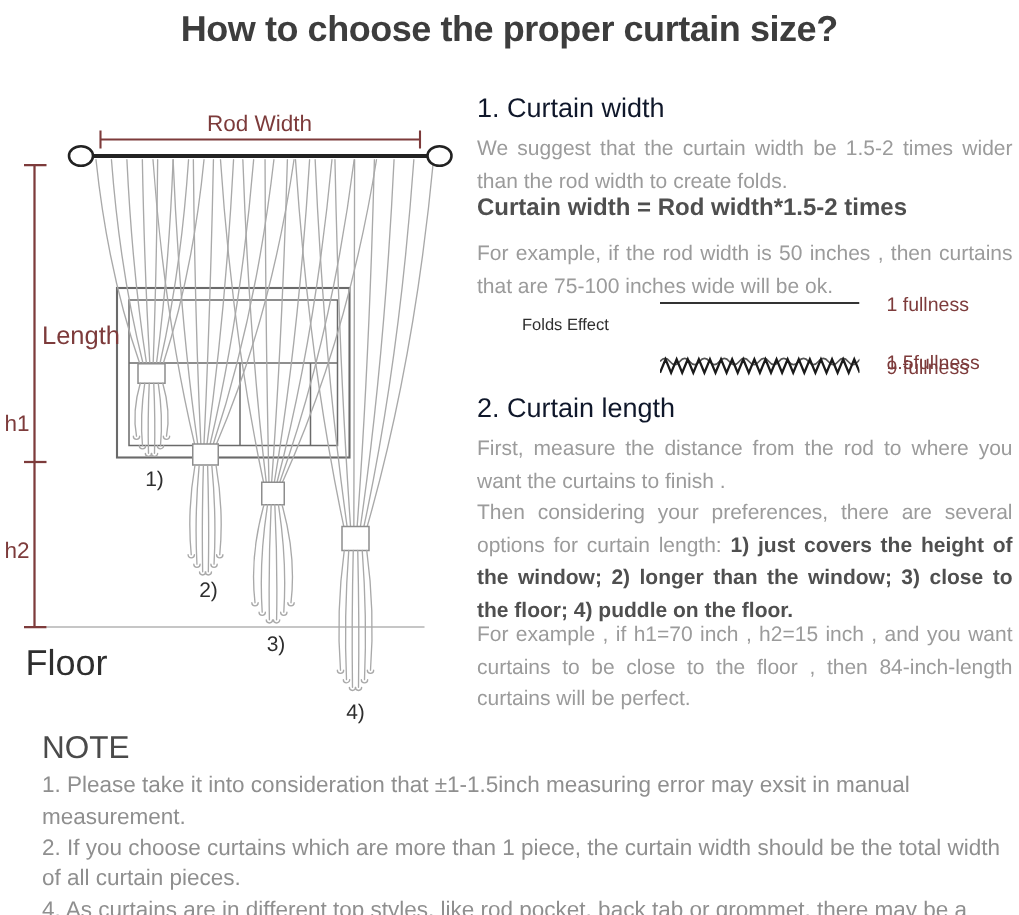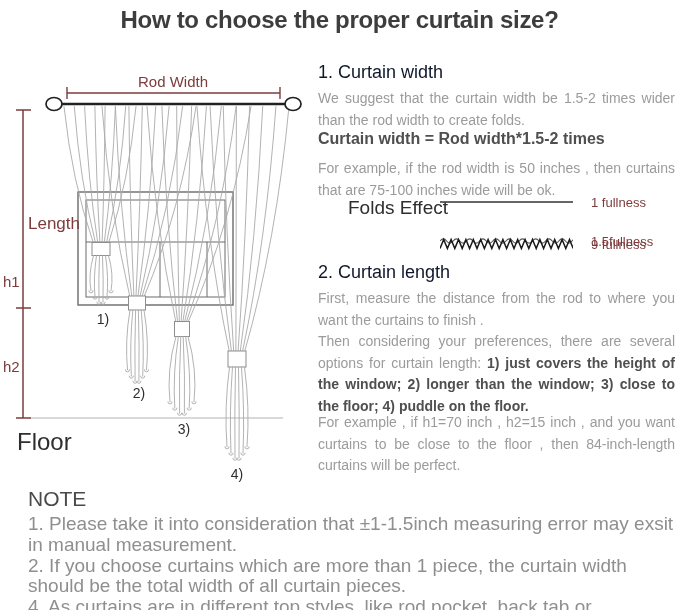--- a/index.html
+++ b/index.html
@@ -11,28 +11,28 @@
   .diagram text{font-family:"Liberation Sans",sans-serif;}
   .accent-t{fill:#7d3b3b;}
   .dark-t{fill:#2e2e2e;}
   .col{position:absolute;left:318px;top:0;width:357px;height:500px;}
   .blk{position:absolute;left:0;width:357px;margin:0;}
   .sec-heading{font-size:18px;font-weight:normal;color:#0f172a;}
   .body-p{font-size:14px;line-height:21.5px;color:#9b9b9b;text-align:justify;}
   .formula{font-size:16px;font-weight:bold;color:#4f4f4f;}
   .b{font-weight:bold;color:#4f4f4f;}
   .folds{position:absolute;left:0;top:193px;width:357px;height:66px;}
-  .folds-label{position:absolute;left:30px;top:4px;font-size:19px;color:#2e2e2e;}
+  .folds-label{position:absolute;left:30px;top:18px;font-size:11px;color:#2e2e2e;}
   .fold-row{position:absolute;left:122px;display:flex;align-items:center;}
   .fold-row svg{display:block;}
   .fold-row .leg{margin-left:18px;font-size:13px;color:#7d3b3b;white-space:nowrap;}
   .row1{top:1px;} .row2{top:40px;} .row3{top:43px;}
   .note{position:absolute;left:28px;top:487px;width:646px;}
   .note-h{font-size:21px;font-weight:normal;color:#4a4a4a;margin:0 0 3px 0;}
-  .note p{font-size:19px;line-height:20.8px;color:#8f8f8f;margin:0;text-align:left;}
+  .note p{font-size:15px;line-height:20.8px;color:#8f8f8f;margin:0;text-align:left;}
 </style>
 </head>
 <body>
 
 <div class="page">
 
   <h1 class="title">How to choose the proper curtain size?</h1>
 
   <svg class="diagram" width="320" height="425" viewBox="0 0 320 425">
 

